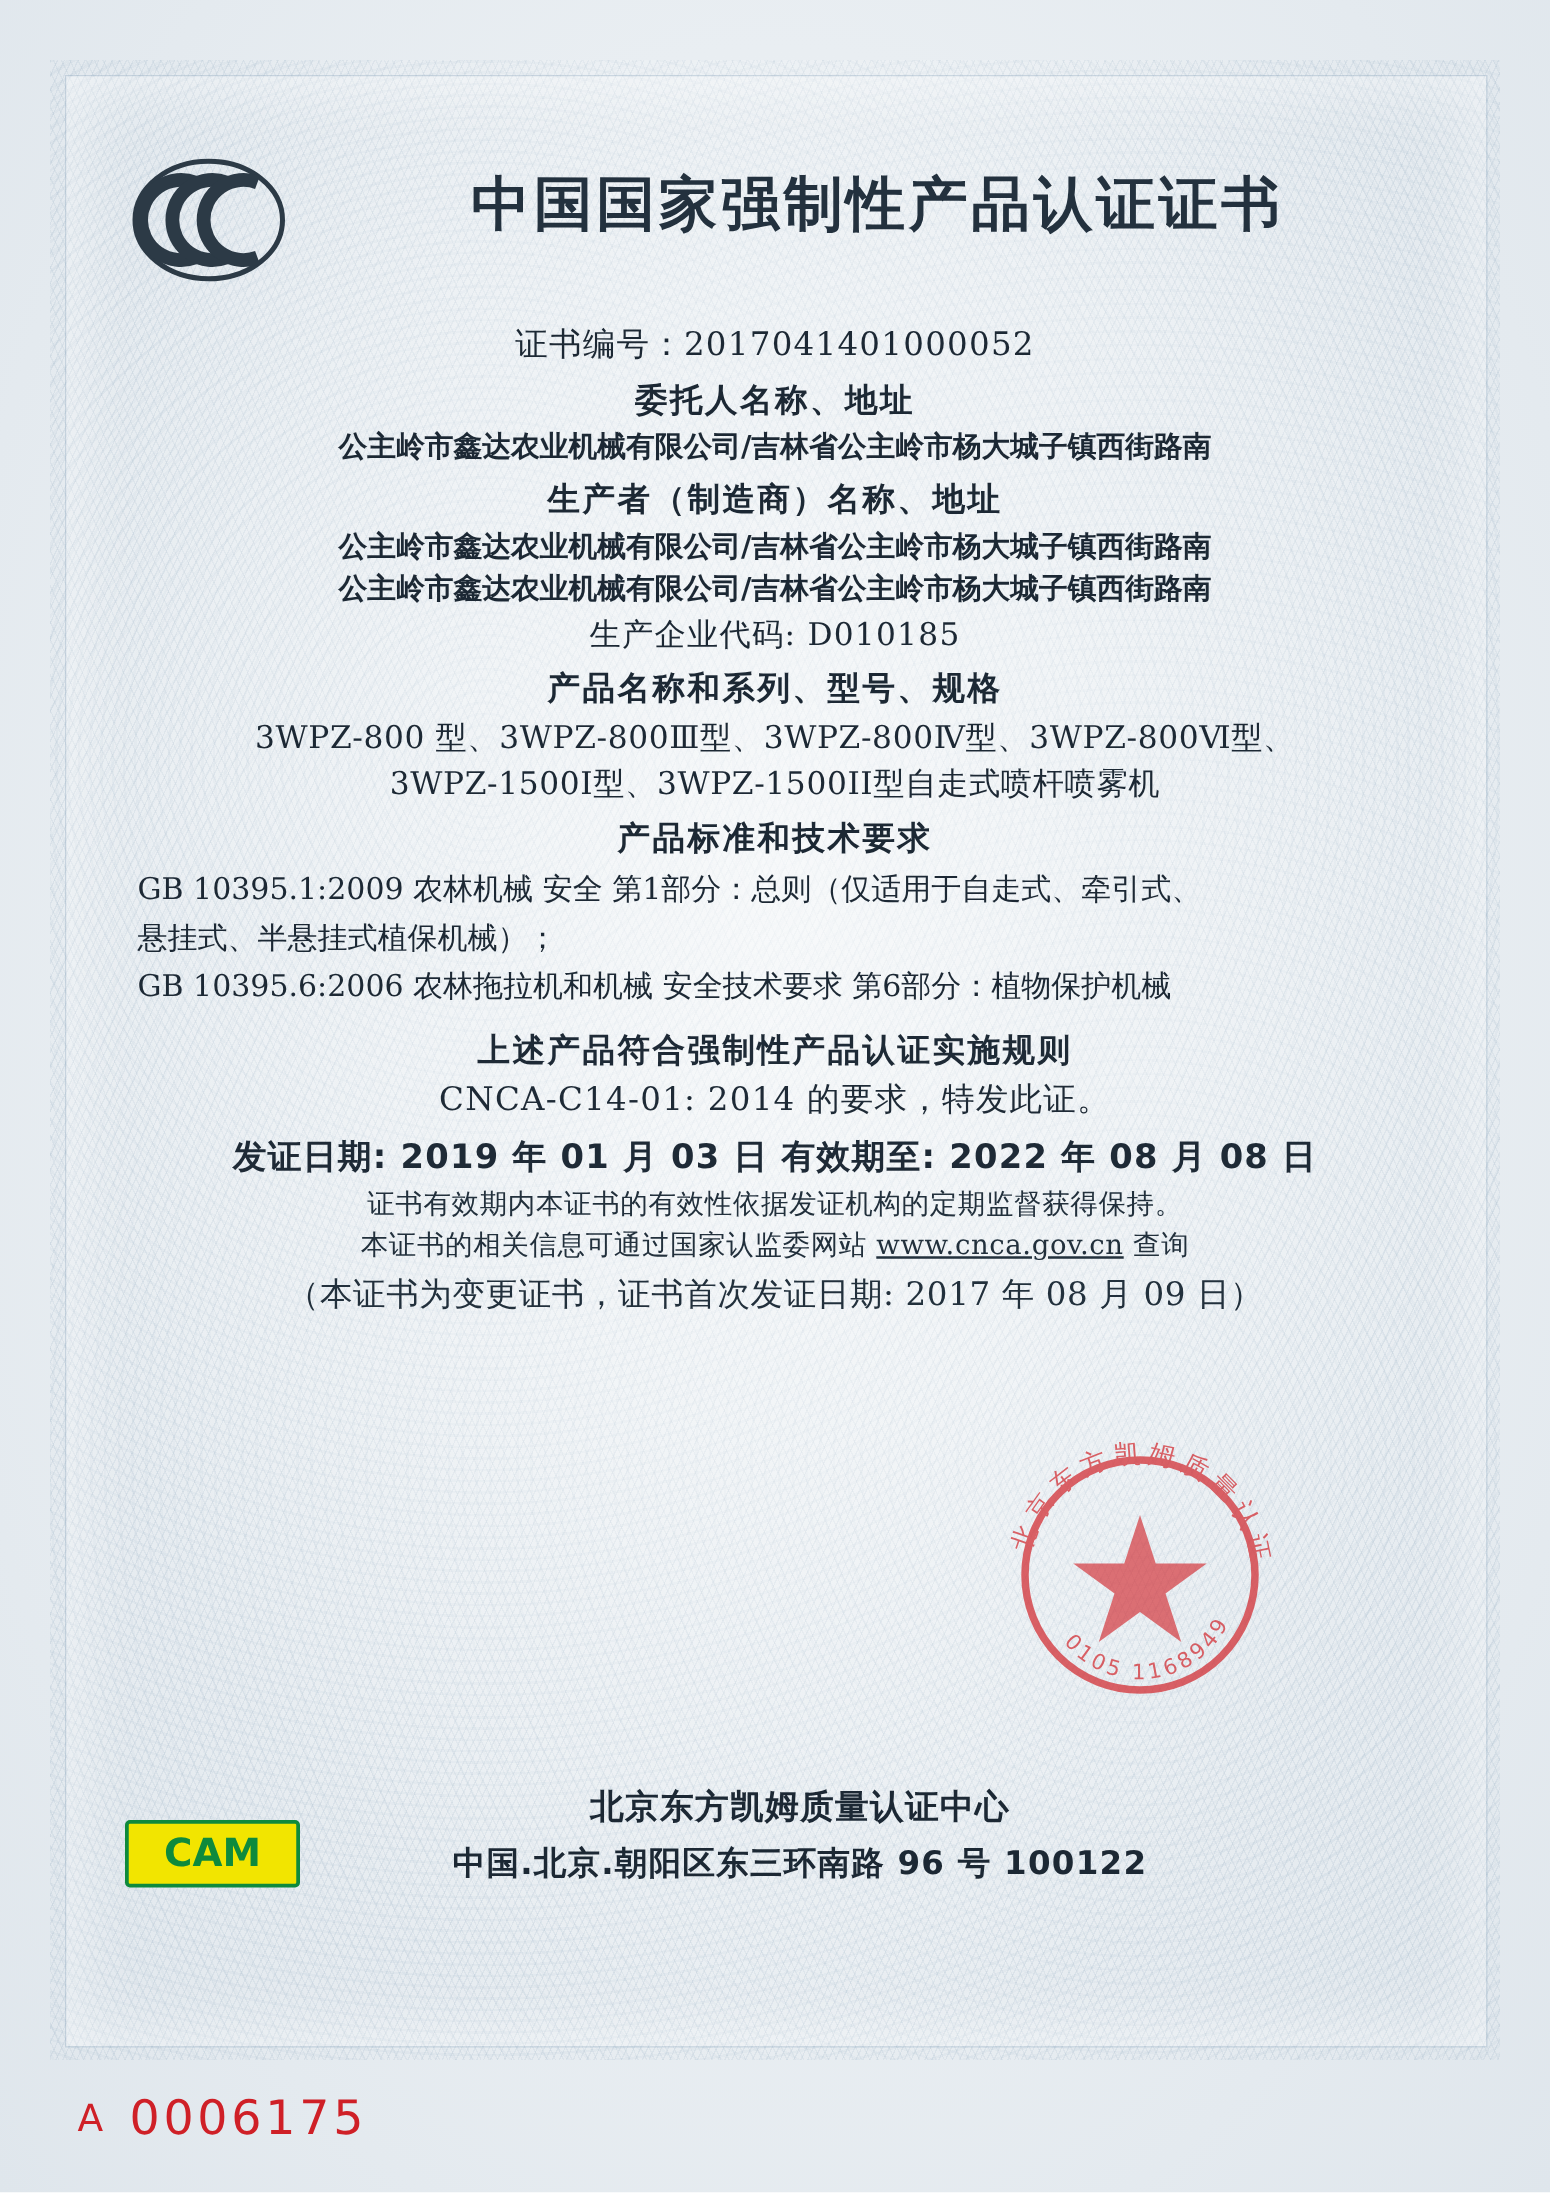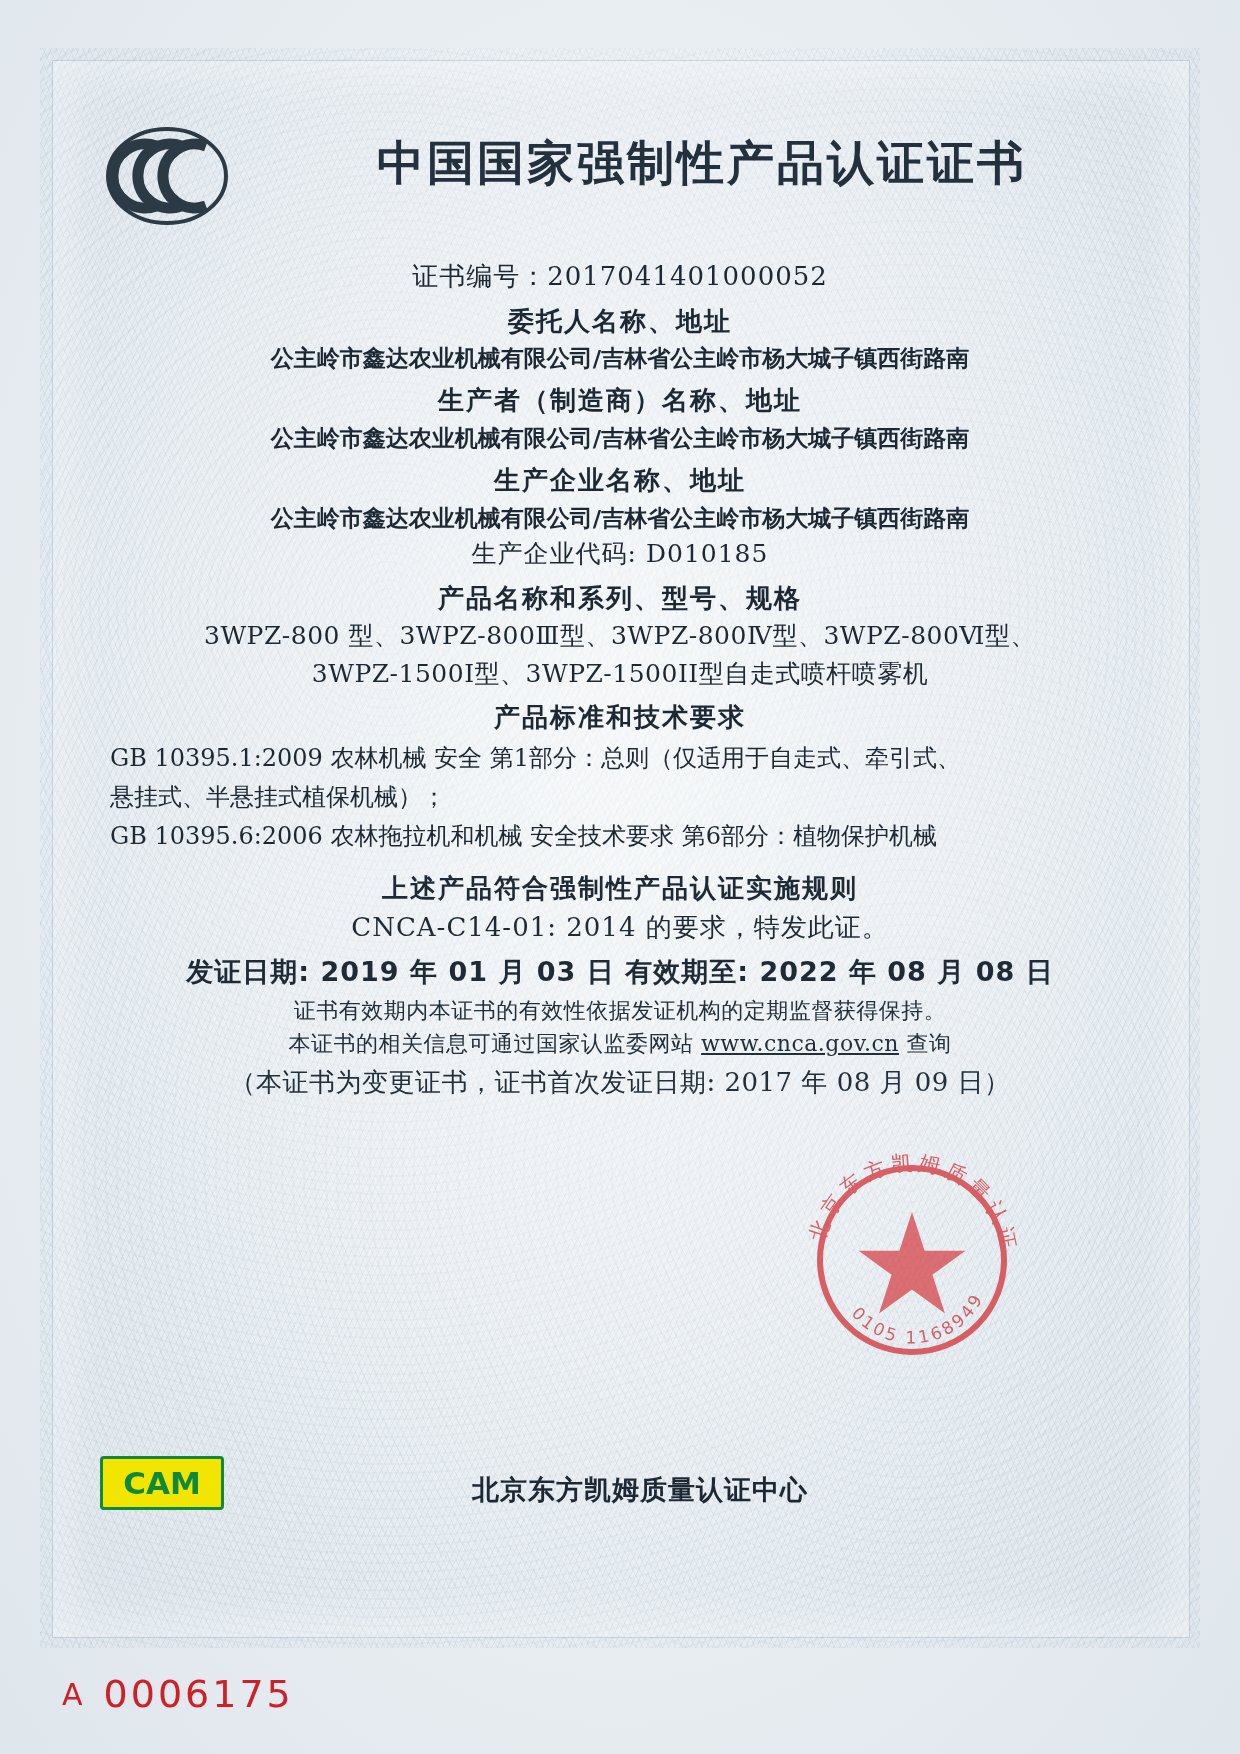--- a/index.html
+++ b/index.html
@@ -197,21 +197,21 @@
   .footer {
     position: absolute;
     left: 0;
     bottom: 118px;
     width: 1136px;
   }
   .cam-logo {
     position: absolute;
     left: 48px;
     bottom: 8px;
-    width: 124px;
+    width: 140px;
     height: 54px;
     background: #f2e500;
     border: 3px solid #0f8a3c;
     border-radius: 4px;
     display: flex;
     align-items: center;
     justify-content: center;
     box-sizing: border-box;
   }
   .cam-logo .cam-text {
@@ -305,21 +305,20 @@
       <div class="line certno">
         <span>证书编号：</span><span>2017041401000052</span>
       </div>
 
       <div class="line lbl">委托人名称、地址</div>
       <div class="line val">公主岭市鑫达农业机械有限公司/吉林省公主岭市杨大城子镇西街路南</div>
 
       <div class="line lbl">生产者（制造商）名称、地址</div>
       <div class="line val">公主岭市鑫达农业机械有限公司/吉林省公主岭市杨大城子镇西街路南</div>
 
-      <div class="line lbl">生产企业名称、地址</div>
       <div class="line val">公主岭市鑫达农业机械有限公司/吉林省公主岭市杨大城子镇西街路南</div>
 
       <div class="line plain">生产企业代码: D010185</div>
 
       <div class="line lbl">产品名称和系列、型号、规格</div>
       <div class="line model">3WPZ-800 型、3WPZ-800Ⅲ型、3WPZ-800Ⅳ型、3WPZ-800Ⅵ型、</div>
       <div class="line model">3WPZ-1500Ⅰ型、3WPZ-1500ⅠⅠ型自走式喷杆喷雾机</div>
 
       <div class="line lbl">产品标准和技术要求</div>
       <div class="std std-l">GB 10395.1:2009 农林机械 安全 第1部分：总则（仅适用于自走式、牵引式、</div>
@@ -337,20 +336,21 @@
       </div>
       <div class="line paren">（本证书为变更证书，证书首次发证日期: 2017 年 08 月 09 日）</div>
     </div>
 
     <div class="footer">
       <div class="cam-logo">
         <span class="cam-text">CAM</span>
       </div>
       <div class="footer-lines">
         <div class="f1">北京东方凯姆质量认证中心</div>
+        <div class="f2">中国.北京.朝阳区东三环南路 96 号 100122</div>
       </div>
     </div>
 
     <div id="seal">
       <svg viewBox="0 0 240 240" width="240" height="240">
         <defs>
           <path id="sealTopArc" d="M30,120 A90,90 0 0 1 210,120" fill="none"></path>
           <path id="sealBotArc" d="M46,150 A78,78 0 0 0 194,150" fill="none"></path>
         </defs>
         <circle cx="120" cy="120" r="92" fill="none" stroke="#d2292f" stroke-width="6"></circle>

